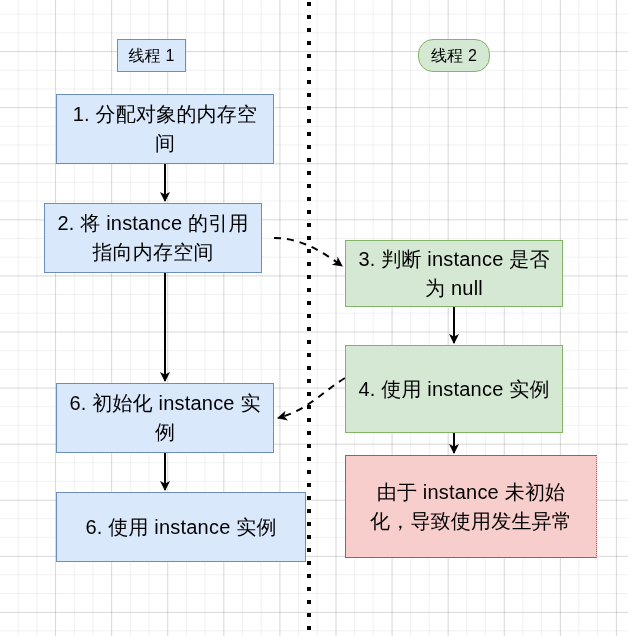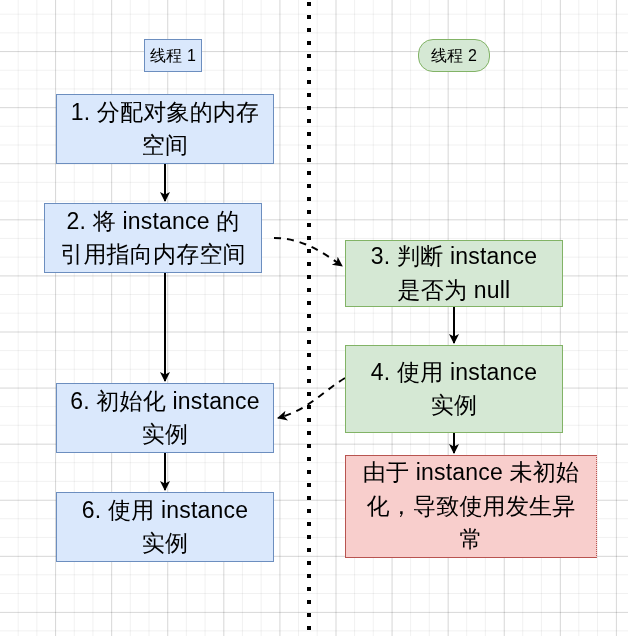--- a/index.html
+++ b/index.html
@@ -34,21 +34,21 @@
     height: 636px;
     pointer-events: none;
   }
   .node {
     position: absolute;
     box-sizing: border-box;
     display: flex;
     align-items: center;
     justify-content: center;
     text-align: center;
-    font-size: 23px;
+    font-size: 20px;
     line-height: 1.45;
     color: #000000;
     padding: 2px 12px;
     letter-spacing: 0.2px;
   }
   .node.lane-label {
     font-size: 16px;
     padding: 1px 4px;
   }
   .fill-blue {
@@ -84,41 +84,41 @@
     <line x1="165" y1="273" x2="165" y2="381" stroke="#000000" stroke-width="2" marker-end="url(#arrowFilled)"></line>
     <line x1="165" y1="453" x2="165" y2="490" stroke="#000000" stroke-width="2" marker-end="url(#arrowFilled)"></line>
 
     <line x1="454" y1="307" x2="454" y2="343" stroke="#000000" stroke-width="2" marker-end="url(#arrowFilled)"></line>
     <line x1="454" y1="413" x2="454" y2="453" stroke="#000000" stroke-width="2" marker-end="url(#arrowFilled)"></line>
 
     <path d="M274,238 C300,238 320,250 342,266" fill="none" stroke="#000000" stroke-width="2" stroke-dasharray="7 6" marker-end="url(#arrowFilled)"></path>
     <path d="M345,378 C322,392 308,410 278,418" fill="none" stroke="#000000" stroke-width="2" stroke-dasharray="7 6" marker-end="url(#arrowFilled)"></path>
   </svg>
 
-  <div class="node lane-label fill-blue" style="left:144px; top:39px; width:58px; height:33px;">
+  <div class="node lane-label fill-blue" style="left:117px; top:39px; width:69px; height:33px;">
     <span>线程 1</span>
   </div>
 
   <div class="node lane-label fill-green" style="left:418px; top:39px; width:72px; height:33px;border-radius:15px;">
     <span>线程 2</span>
   </div>
 
   <div class="node fill-blue" style="left:56px; top:94px; width:218px; height:70px;">
     <span>1. 分配对象的内存空间</span>
   </div>
 
   <div class="node fill-blue" style="left:44px; top:203px; width:218px; height:70px;">
     <span>2. 将 instance 的引用指向内存空间</span>
   </div>
 
   <div class="node fill-blue" style="left:56px; top:383px; width:218px; height:70px;">
     <span>6. 初始化 instance 实例</span>
   </div>
 
-  <div class="node fill-blue" style="left:56px; top:492px; width:218px; height:70px;">
+  <div class="node fill-blue" style="left:56px; top:492px; width:250px; height:70px;">
     <span>6. 使用 instance 实例</span>
   </div>
 
   <div class="node fill-green" style="left:345px; top:240px; width:218px; height:67px;">
     <span>3. 判断 instance 是否为 null</span>
   </div>
 
   <div class="node fill-green" style="left:345px; top:345px; width:218px; height:88px;">
     <span>4. 使用 instance 实例</span>
   </div>

